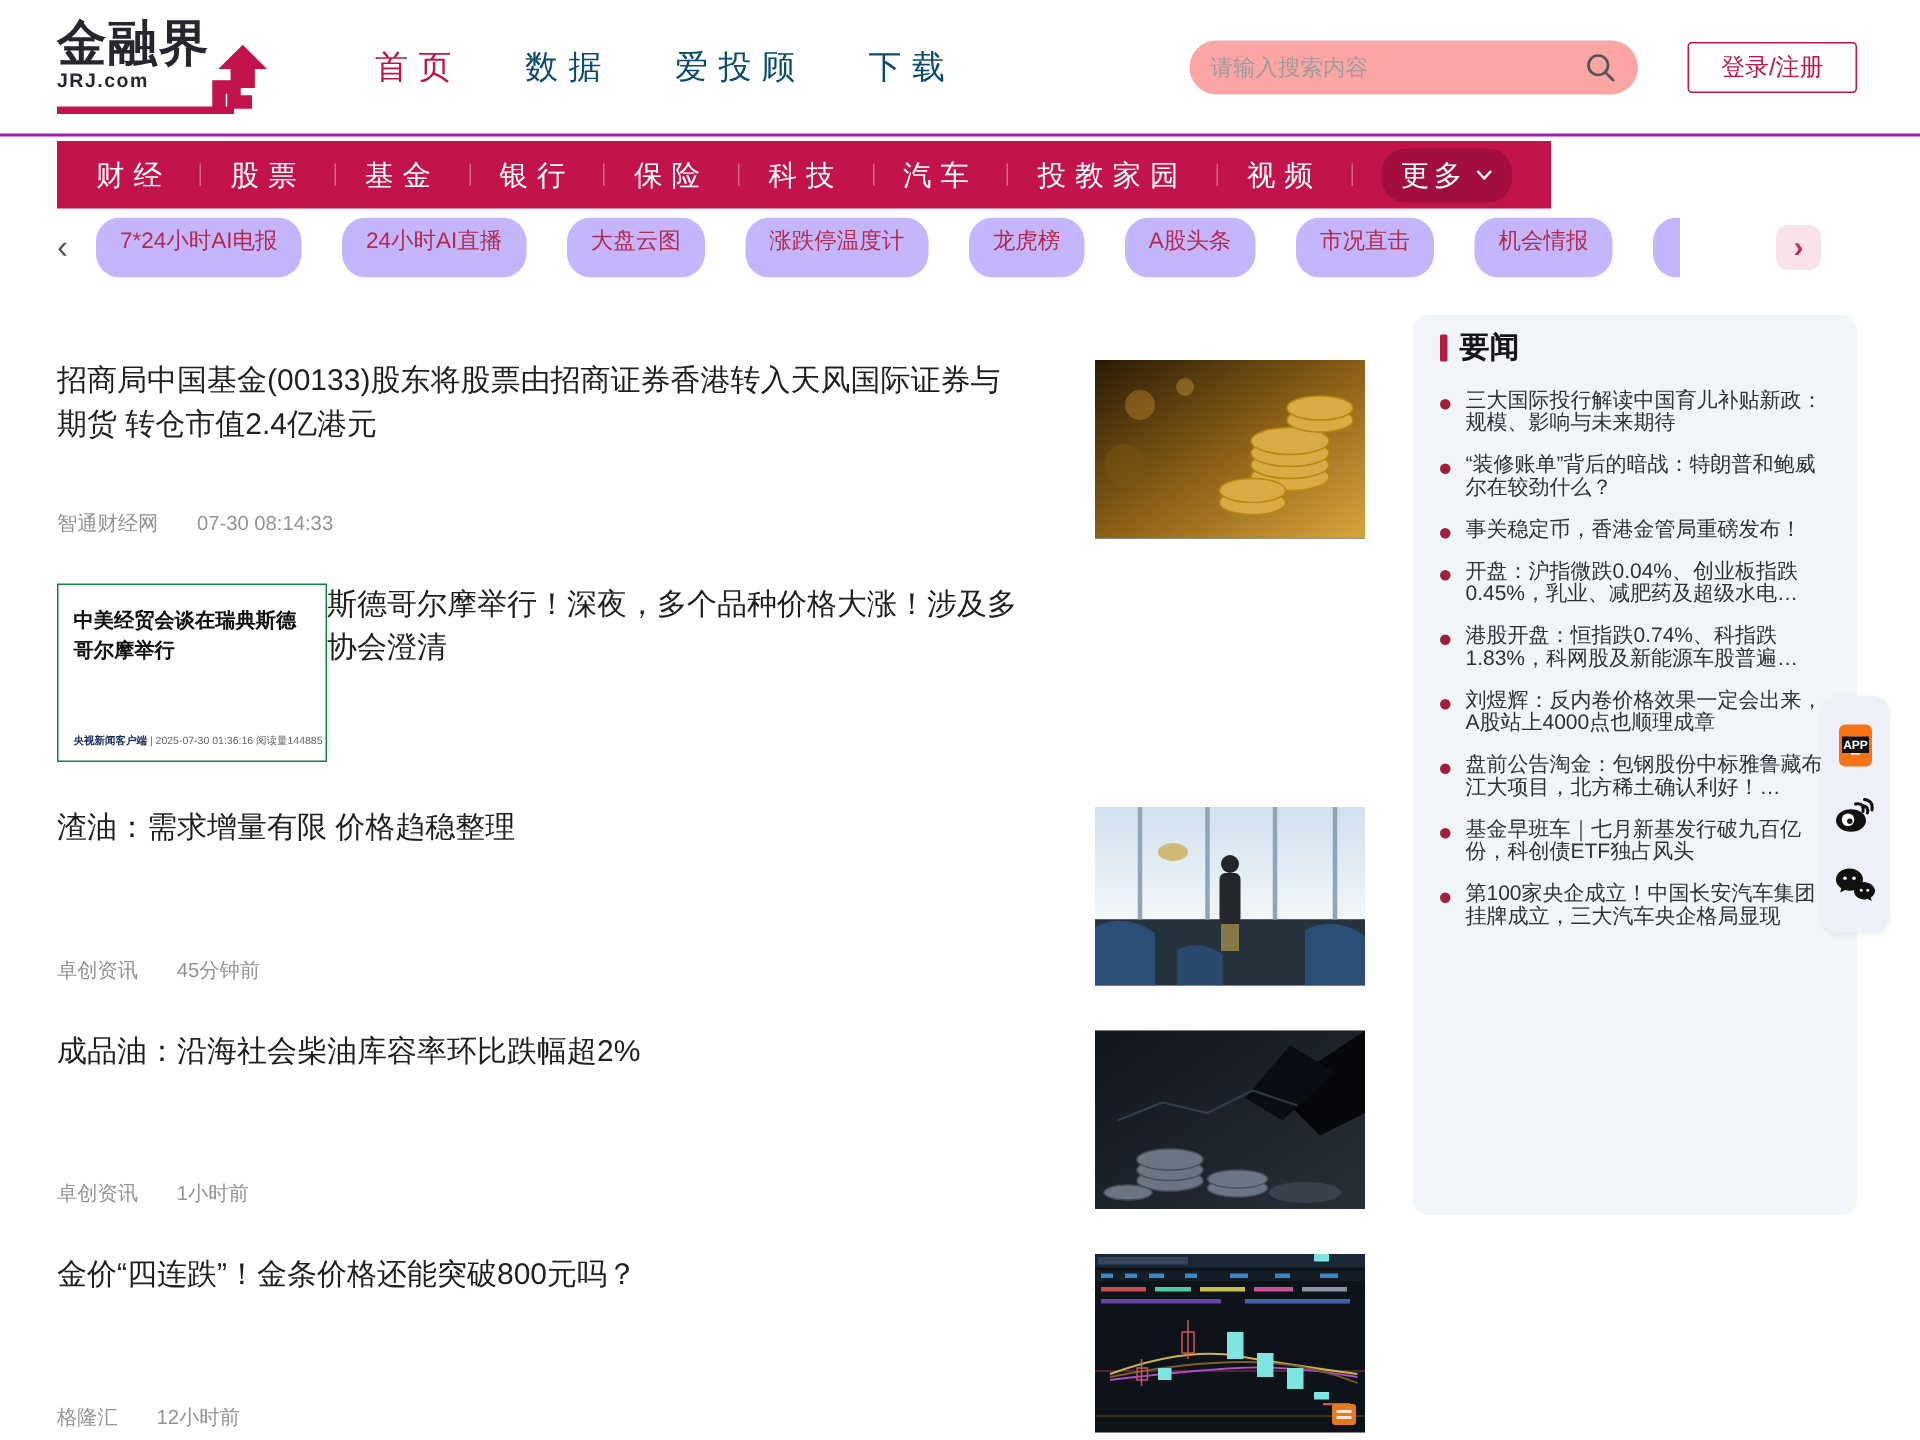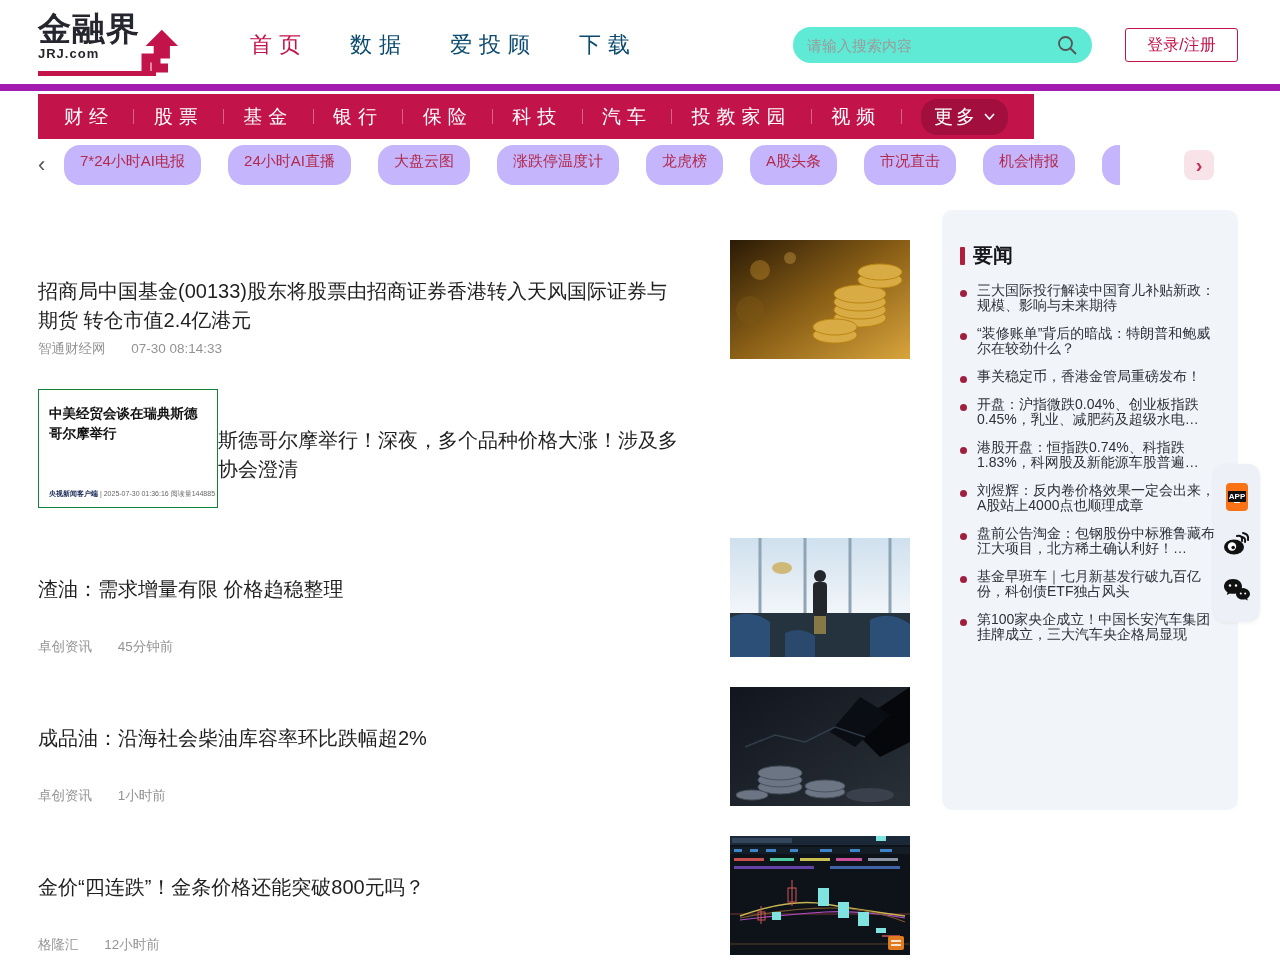--- a/index.html
+++ b/index.html
@@ -2,30 +2,30 @@
 <html><head>
 <meta charset="utf-8">
 <style>
   * { margin:0; padding:0; box-sizing:border-box; }
   html,body { width:1280px; height:960px; background:#fff; overflow:hidden;
     font-family:"Liberation Sans","DejaVu Sans",sans-serif; }
   body { position:relative; }
 
   
   .header { position:absolute; left:0; top:0; width:1280px; height:91px; background:#fff;
-    border-bottom:7px solid #a21caf; }
+    border-bottom:2px solid #a21caf; }
   .logo { position:absolute; left:38px; top:12px; width:150px; height:66px; cursor:pointer; }
   .logo-cn { font-size:33px; font-weight:900; color:#26262e; letter-spacing:1px; line-height:34px; }
   .logo-sub { font-size:13px; font-weight:bold; color:#26262e; letter-spacing:1px; }
   .logo-bar { position:absolute; left:0; bottom:2px; width:118px; height:5px; background:#c2134a; }
   .logo-arrow { position:absolute; right:4px; top:16px; }
   .top-nav { position:absolute; left:250px; top:0; height:90px; display:flex; align-items:center; gap:42px; }
   .top-nav-item { font-size:22px; color:#0c4a6e; letter-spacing:7px; cursor:pointer; }
   .top-nav-item.active { color:#c2134a; }
-  .search-box { position:absolute; left:793px; top:27px; width:299px; height:36px; background:#5eead4;
+  .search-box { position:absolute; left:793px; top:27px; width:299px; height:36px; background:#fca5a5;
     border-radius:18px; display:flex; align-items:center; padding:0 14px; }
   .search-box input { flex:1; border:none; outline:none; background:transparent; font-size:15px;
     color:#333; font-family:inherit; }
   .search-box input::placeholder { color:#9c9c9c; }
   .search-icon { width:22px; height:22px; cursor:pointer; flex:none; }
   .login-btn { position:absolute; left:1125px; top:28px; width:113px; height:34px; border:1px solid #c2134a;
     border-radius:3px; color:#c2134a; font-size:16px; display:flex; align-items:center; justify-content:center;
     cursor:pointer; background:#fff; }
 
   
@@ -45,36 +45,36 @@
     padding:0 16px; font-size:15px; cursor:pointer; white-space:nowrap; }
   .chip.partial { width:18px; padding:0; border-radius:16px 0 0 16px; }
   .chip-right-arrow { margin-left:14px; width:30px; height:30px; background:#f8e3e8; border-radius:8px;
     color:#c0345a; font-size:20px; font-weight:bold; display:flex; align-items:center; justify-content:center;
     cursor:pointer; }
 
   
   .articles { position:absolute; left:38px; top:230px; width:872px; }
   .article-row { position:relative; height:149px; }
   .article-title { position:absolute; left:0; top:10px; width:648px; font-size:20px; line-height:29px;
-    color:#1f1f1f; cursor:pointer;margin-top:37px; }
+    color:#1f1f1f; cursor:pointer; }
   .article-meta { position:absolute; left:0; top:110px; font-size:13.5px; color:#939393; }
   .article-meta .src { margin-right:22px; }
   .article-thumb { position:absolute; right:0; top:10px; width:180px; height:119px; overflow:hidden;
     cursor:pointer; background:#222; }
   .article-thumb svg { display:block; }
 
   
   .thumb-card { background:#fff; width:180px; height:119px; padding:14px 10px 0 10px; position:relative; }
   .thumb-card-title { font-size:13.5px; font-weight:bold; color:#111; line-height:20px; }
   .thumb-card-meta { position:absolute; left:10px; bottom:8px; font-size:7px; color:#666; white-space:nowrap; }
   .thumb-card-meta b { color:#1b2a55; }
 
   
   .sidebar { position:absolute; left:942px; top:210px; width:296px; height:600px; background:#f1f5f9;
-    border-radius:10px; padding:32px 18px 0 18px; }
+    border-radius:10px; padding:8px 18px 0 18px; }
   .sidebar-head { display:flex; align-items:center; gap:8px; margin-bottom:14px; }
   .sidebar-bar { width:5px; height:18px; background:#b01e3e; border-radius:1px; }
   .sidebar-title { font-size:20px; font-weight:bold; color:#15151a; }
   .sb-item { display:flex; gap:10px; margin-bottom:13px; cursor:pointer; }
   .sb-dot { flex:none; width:7px; height:7px; border-radius:50%; background:#a01f3e; margin-top:7px; }
   .sb-text { font-size:14px; line-height:15px; color:#2e3138; }
 
   
   .float-panel { position:absolute; left:1214px; top:464px; width:46px; height:158px; background:#edf1f7;
     border-radius:12px; display:flex; flex-direction:column; align-items:center; justify-content:space-evenly;

